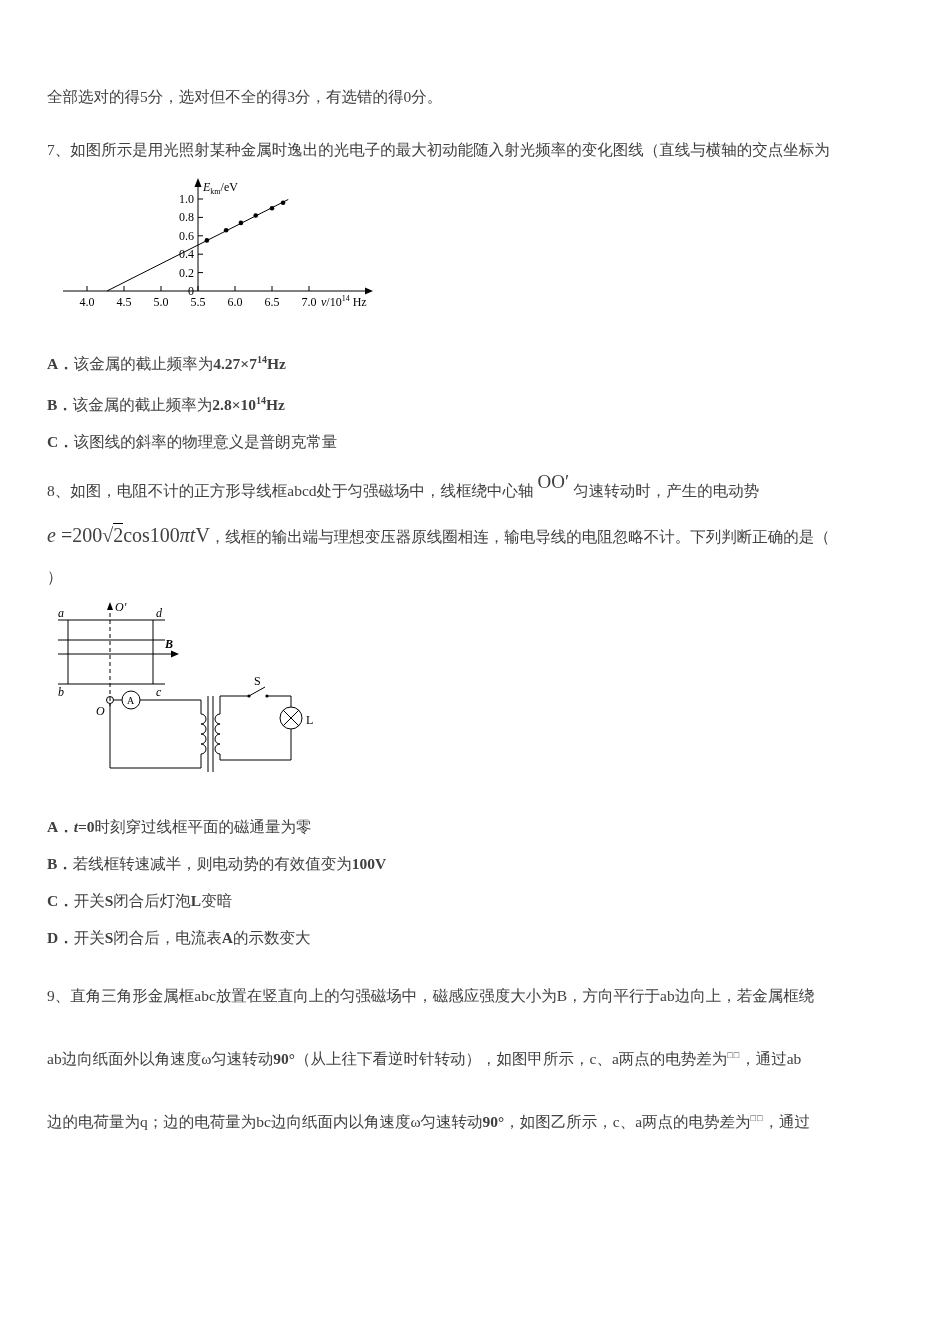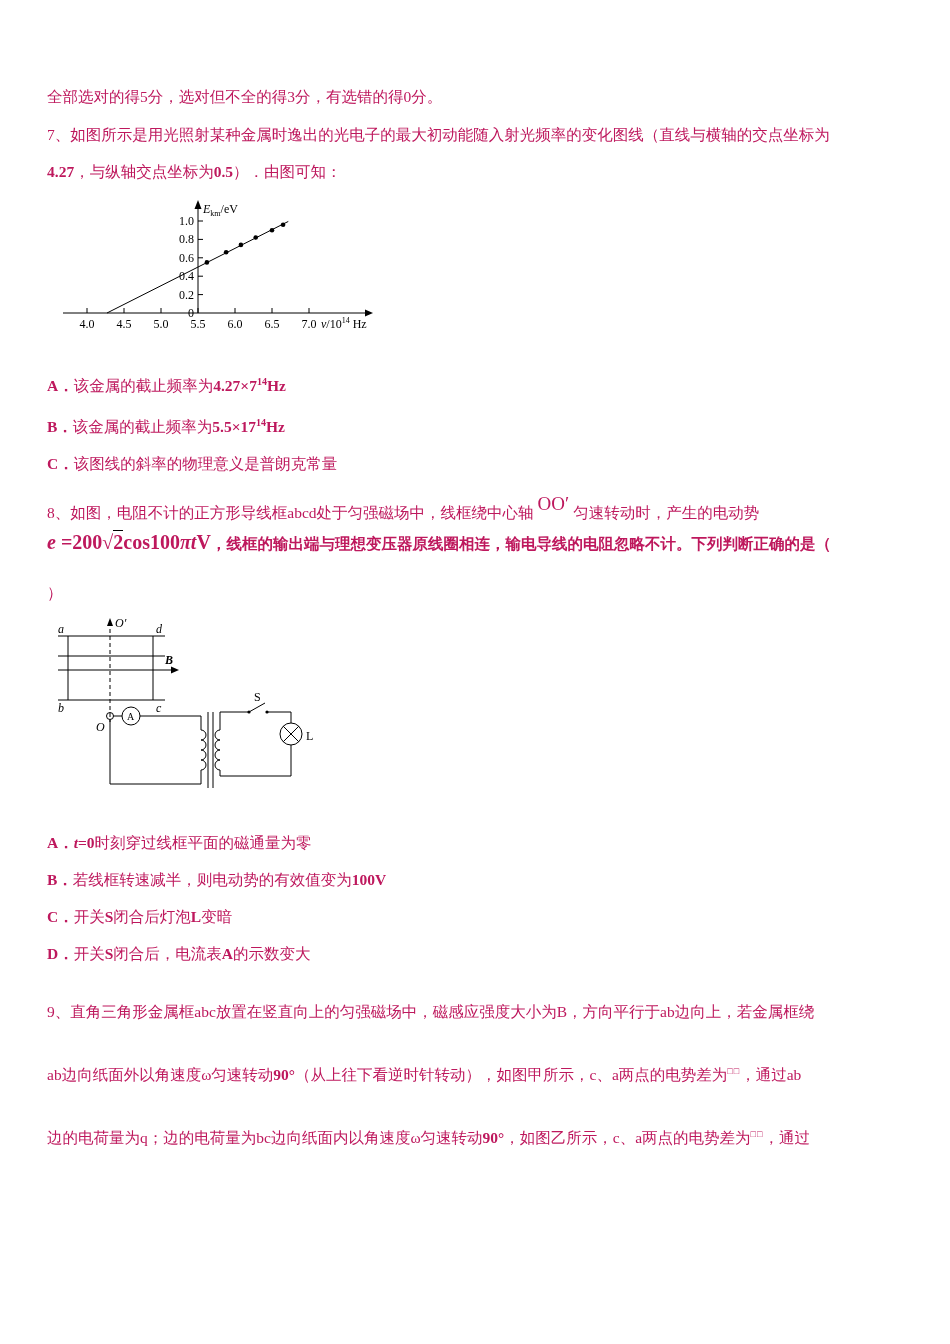--- a/index.html
+++ b/index.html
@@ -1,59 +1,58 @@
 <!DOCTYPE html>
 <html><head>
 <meta charset="utf-8">
 <style>
   * { margin:0; padding:0; box-sizing:border-box; }
   html,body { background:#fff; }
   body { width:950px; height:1344px; overflow:hidden; }
   .page {
     width:950px; height:1344px;
     padding:86px 46px 0 47px;
-    color:#be185d;
+    color:#404040;
     font-family:"Liberation Serif", serif;
     font-size:15.5px; line-height:22px;
     background:#fff;
   }
   .b  { font-weight:bold; }
   .v  { }
   .bv { font-weight:bold; font-style:italic; }
   .sup{ font-size:10px; vertical-align:super; }
   .oo { font-size:19px; position:relative; top:-8px; padding:0 4px; }
   .ph { font-size:9px; vertical-align:super; letter-spacing:1px; }
   .fm  { font-size:20px; }
   .fmi { font-size:20px; font-style:italic; }
   .fmrad { font-size:20px; border-top:1.2px solid #000; }
-  .q7l1 { margin-top:16px; }
+  .q7l1 { margin-top:31px; }
   .q7l2 { margin-top:15px; }
   .chart-wrap { margin:12px 0 0 12px; }
   .opts { margin-top:28px; }
   .opt  { margin-bottom:15px; }
   .q8l1 { margin-top:26px; }
-  .q8f  { line-height:36px;font-weight:bold; }
+  .q8f  { margin-top:24px; line-height:18px; }
   .q8p  { margin-top:20px; }
   .diag-wrap { margin:10px 0 0 6px; }
   .opts2 { margin-top:20px; }
   .q9l  { margin-top:36px; }
   .q9l + .q9l { margin-top:37px; }
   svg text { font-family:"Liberation Serif", serif; font-size:12px; fill:#000; }
   svg .it { font-style:italic; }
   svg .sm { font-size:10px; }
 </style>
 </head>
 <body>
 
 <div class="page">
 
   <div>全部选对的得5分，选对但不全的得3分，有选错的得0分。</div>
 
   <div class="q7l1">7、如图所示是用光照射某种金属时逸出的光电子的最大初动能随入射光频率的变化图线（直线与横轴的交点坐标为</div>
-  <div class="q7l2"><span class="b">4.27</span><span>，与纵轴交点坐标为</span><span class="b">0.5</span><span>）．由图可知：</span></div>
 
   <div class="chart-wrap">
     <svg id="chart-svg" width="332" height="142" viewBox="0 0 332 142">
         <line x1="4" y1="118" x2="306" y2="118" stroke="#000"></line>
         <polygon points="306,114.5 306,121.5 314,118" fill="#000"></polygon>
         <line x1="139" y1="118" x2="139" y2="12" stroke="#000"></line>
         <polygon points="135.5,14 142.5,14 139,5" fill="#000"></polygon>
         <line x1="28" y1="118" x2="28" y2="113" stroke="#000"></line>
         <text x="28" y="133" text-anchor="middle" font-size="11.5">4.0</text>
         <line x1="65" y1="118" x2="65" y2="113" stroke="#000"></line>
@@ -86,21 +85,21 @@
         <circle cx="196.72000000000003" cy="42.56" r="2.3" fill="#000"></circle>
         <circle cx="213" cy="35.2" r="2.3" fill="#000"></circle>
         <circle cx="224.10000000000002" cy="29.680000000000007" r="2.3" fill="#000"></circle>
         <text x="144" y="18" font-size="12.5"><tspan font-style="italic">E</tspan><tspan dy="3" font-size="8">km</tspan><tspan dy="-3">/eV</tspan></text>
         <text x="262" y="133" font-size="12.5"><tspan font-style="italic">ν</tspan><tspan>/10</tspan><tspan dy="-5" font-size="8">14</tspan><tspan dy="5"> Hz</tspan></text>
       </svg>
   </div>
 
   <div class="opts">
     <div class="opt"><span class="b">A．</span><span>该金属的截止频率为</span><span class="b">4.27×7</span><span class="b sup">14</span><span class="b">Hz</span></div>
-    <div class="opt"><span class="b">B．</span><span>该金属的截止频率为</span><span class="b">5.5×17</span><span class="b sup">14</span><span class="b">Hz</span></div>
+    <div class="opt"><span class="b">B．</span><span>该金属的截止频率为</span><span class="b">2.8×10</span><span class="b sup">14</span><span class="b">Hz</span></div>
     <div class="opt"><span class="b">C．</span><span>该图线的斜率的物理意义是普朗克常量</span></div>
   </div>
 
   <div class="q8l1"><span>8、如图，电阻不计的正方形导线框</span><span class="v">abcd</span><span>处于匀强磁场中，线框绕中心轴</span><span class="oo">OO′</span><span>匀速转动时，产生的电动势</span></div>
   <div class="q8f"><span class="fmi">e</span><span class="fm"> =200</span><span class="fm">√</span><span class="fmrad">2</span><span class="fm">cos100</span><span class="fmi">πt</span><span class="fm">V</span><span>，线框的输出端与理想变压器原线圈相连，输电导线的电阻忽略不计。下列判断正确的是（</span></div>
   <div class="q8p">）</div>
 
   <div class="diag-wrap">
     <svg width="275" height="192" viewBox="0 0 275 192">
       <g stroke="#000" fill="none" stroke-width="1">

